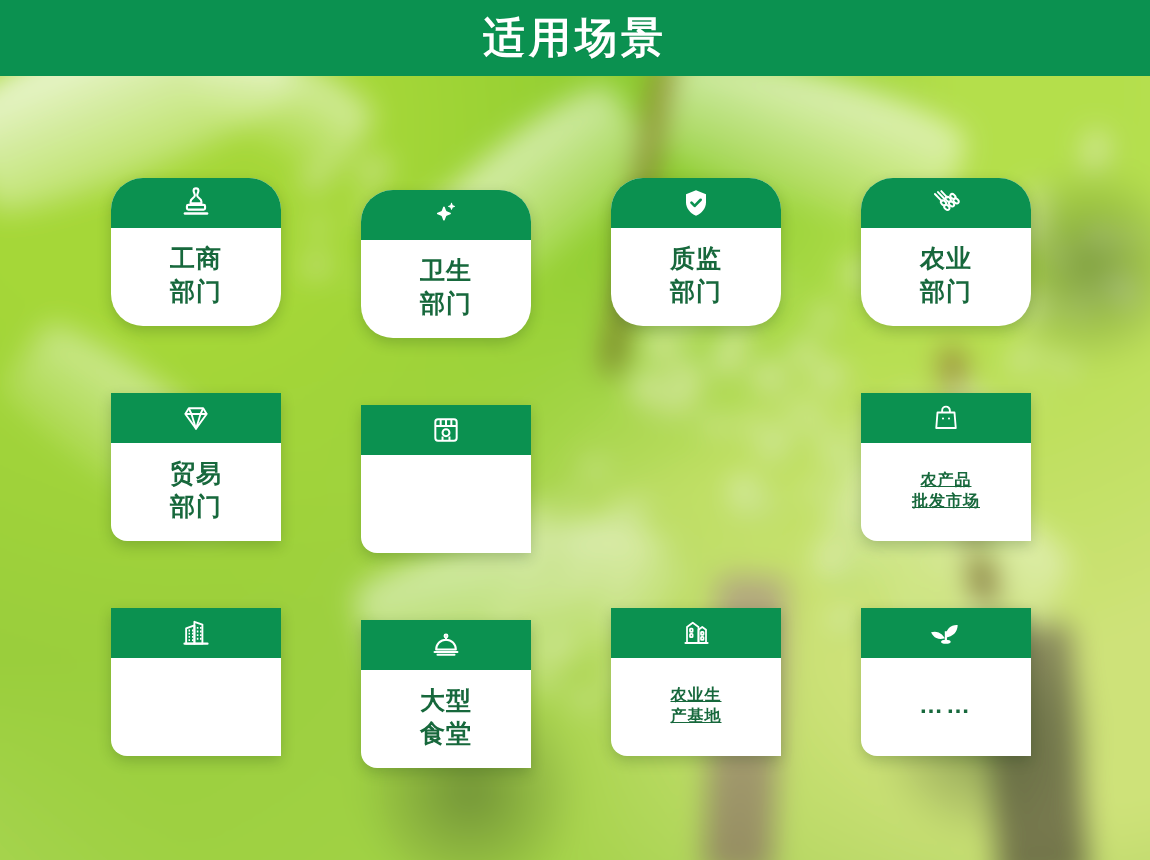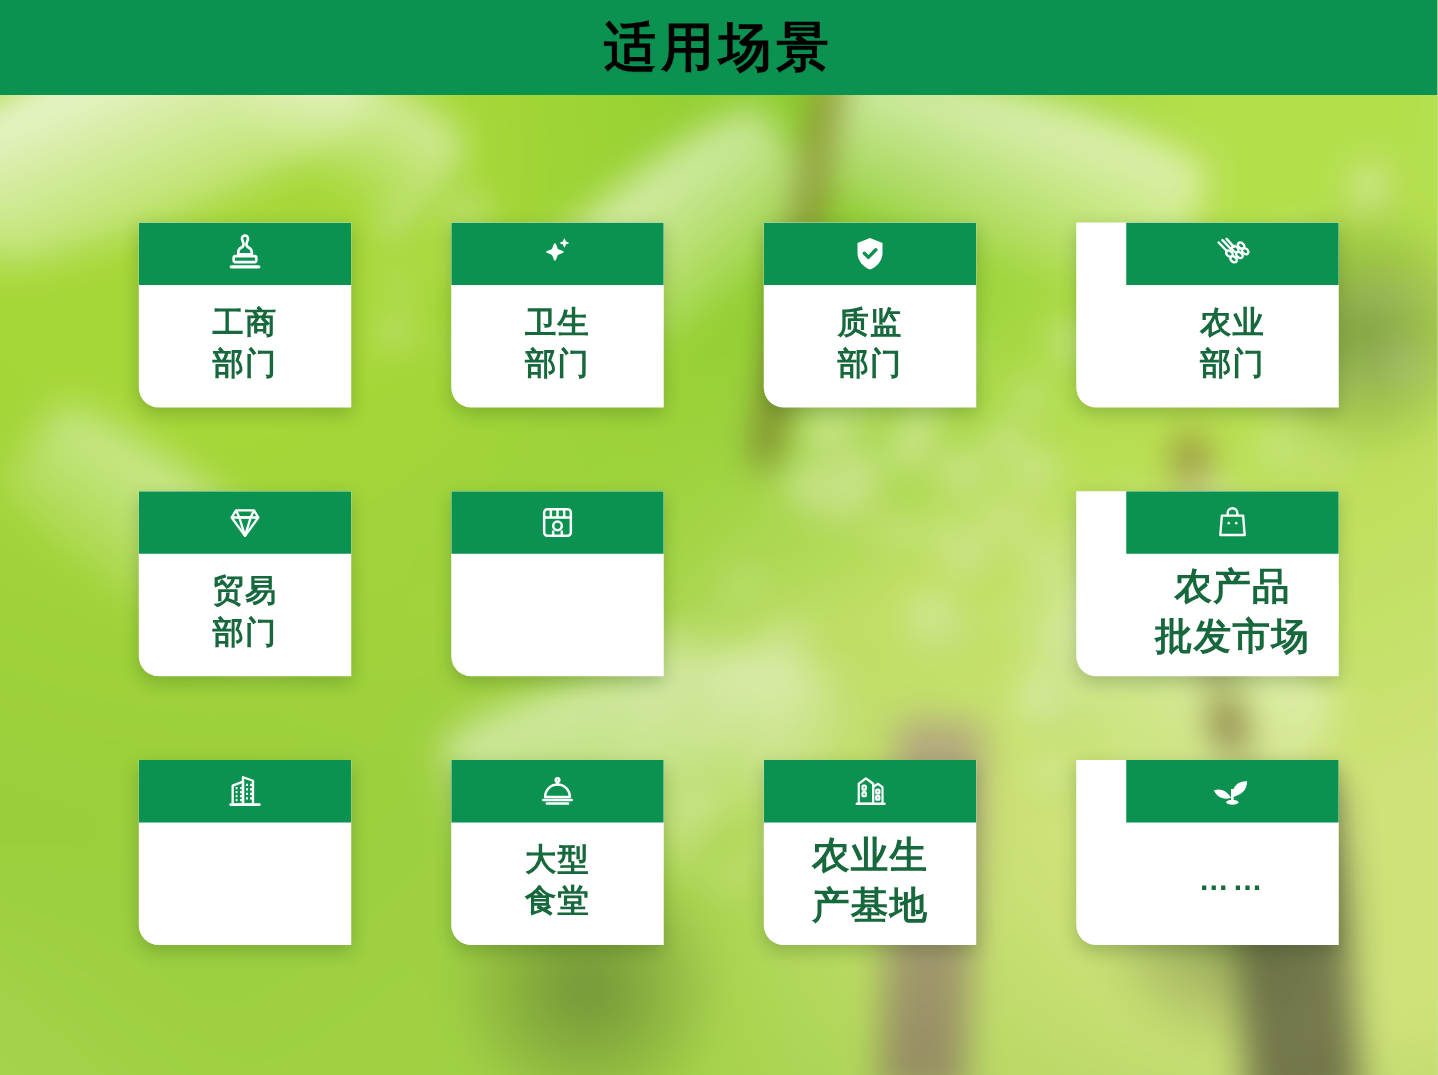--- a/index.html
+++ b/index.html
@@ -29,21 +29,21 @@
     left: 0;
     width: 1150px;
     height: 76px;
     background: #0b9150;
     display: flex;
     align-items: center;
     justify-content: center;
     z-index: 5;
   }
   .header-title {
-    color: #000000;
+    color: #ffffff;
     font-size: 42px;
     font-weight: bold;
     letter-spacing: 4px;
     line-height: 1;
     text-shadow: 0 1px 1px rgba(0,0,0,0.08);
   }
 
   
   .bg-wrap {
     position: absolute;
@@ -159,34 +159,35 @@
   .card-label {
     color: #17683c;
     font-size: 25px;
     font-weight: bold;
     line-height: 1.32;
     text-align: center;
     letter-spacing: 1px;
     white-space: pre-line;
   }
   .card-label.small {
-    font-size: 30px;
+    font-size: 16px;
+    text-decoration: underline;
   }
   .card-label.dots {
     font-size: 24px;
     letter-spacing: 3px;
   }
 
   
   .col1 { left: 111px; }
-  .col2 { left: 361px; }
+  .col2 { left: 361px; margin-top: 12px; }
   .col3 { left: 611px; }
-  .col4 { left: 861px; padding-left: 40px; }
-  
-  .row1 { top: 102px; }
+  .col4 { left: 861px; }
+  
+  .row1 { top: 102px; border-radius: 32px; }
   .row2 { top: 317px; }
   .row3 { top: 532px; }
 </style>
 </head>
 <body>
 
 <div id="page">
 
   <div class="header">
     <div class="header-title">适用场景</div>

